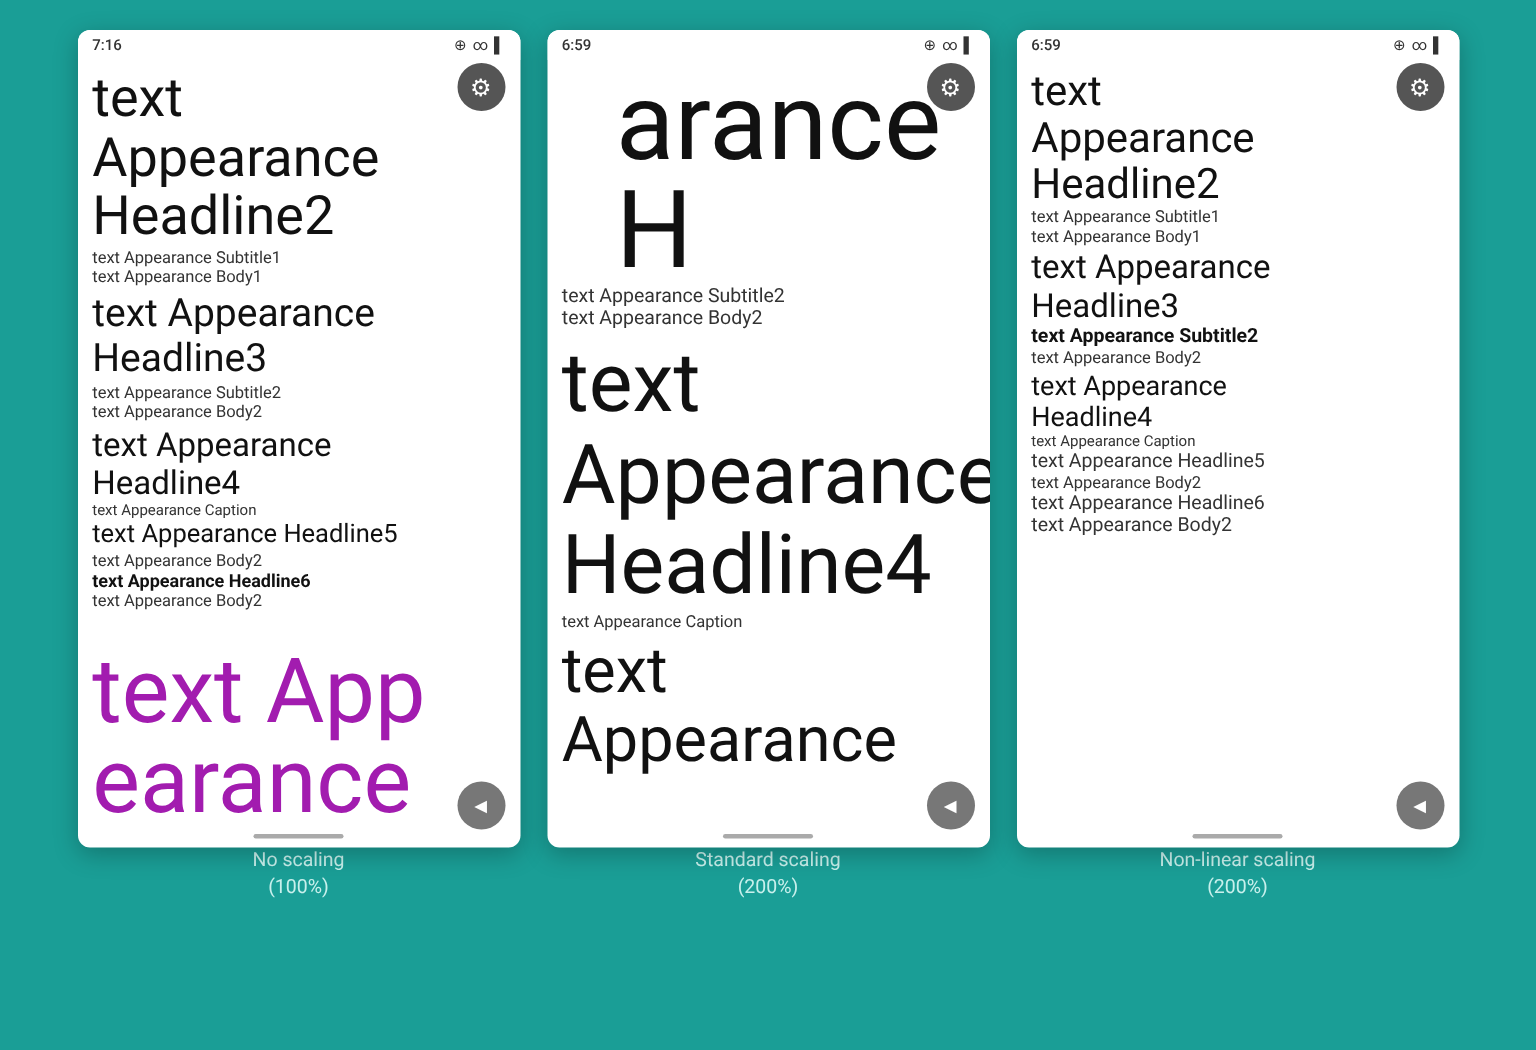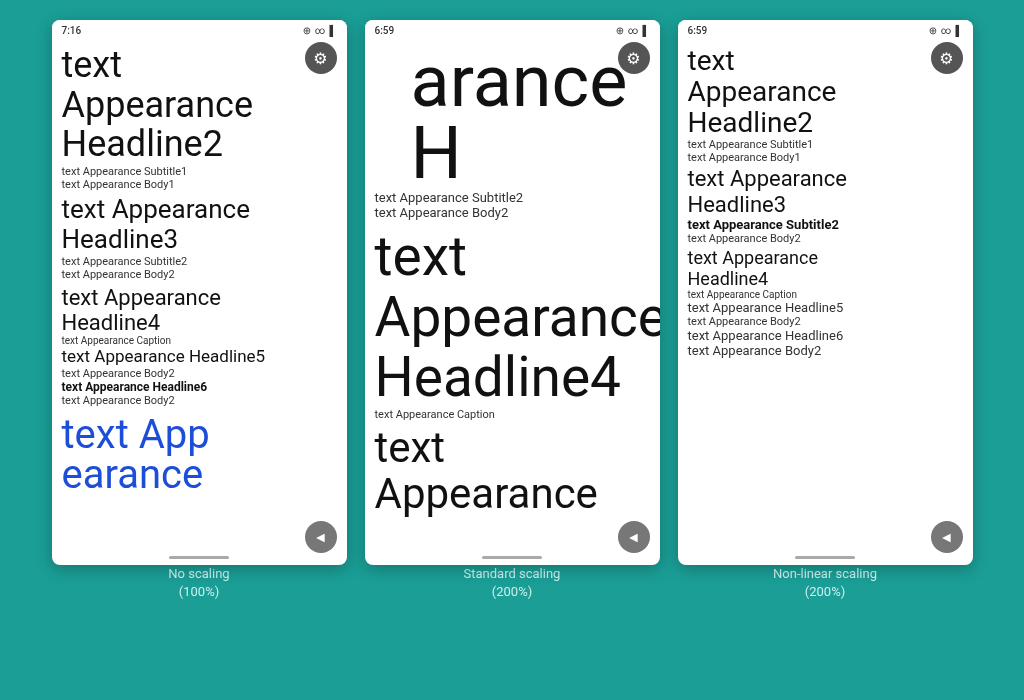--- a/index.html
+++ b/index.html
@@ -83,21 +83,21 @@
     .left-content .h1 { font-size: 36px; line-height: 1.1; color: #111; }
     .left-content .sub1 { font-size: 11px; color: #333; }
     .left-content .body1 { font-size: 11px; color: #333; }
     .left-content .h2 { font-size: 26px; line-height: 1.15; color: #111; margin-top: 4px; }
     .left-content .sub2 { font-size: 11px; color: #333; }
     .left-content .body2 { font-size: 11px; color: #333; }
     .left-content .h3 { font-size: 22px; line-height: 1.15; color: #111; margin-top: 4px; }
     .left-content .caption { font-size: 10px; color: #333; }
     .left-content .h4 { font-size: 17px; line-height: 1.2; color: #111; }
     .left-content .h6-bold { font-size: 12px; font-weight: 700; color: #111; }
-    .left-content .big-text { font-size: 40px; line-height: 1; color: #1d4ed8; margin-top: 8px; }
+    .left-content .big-text { font-size: 60px; line-height: 1; color: #a21caf; margin-top: 24px; }
     .scroll-btn {
       position: absolute;
       bottom: 12px;
       right: 10px;
       width: 32px;
       height: 32px;
       background: #777;
       border-radius: 50%;
       display: flex;
       align-items: center;

